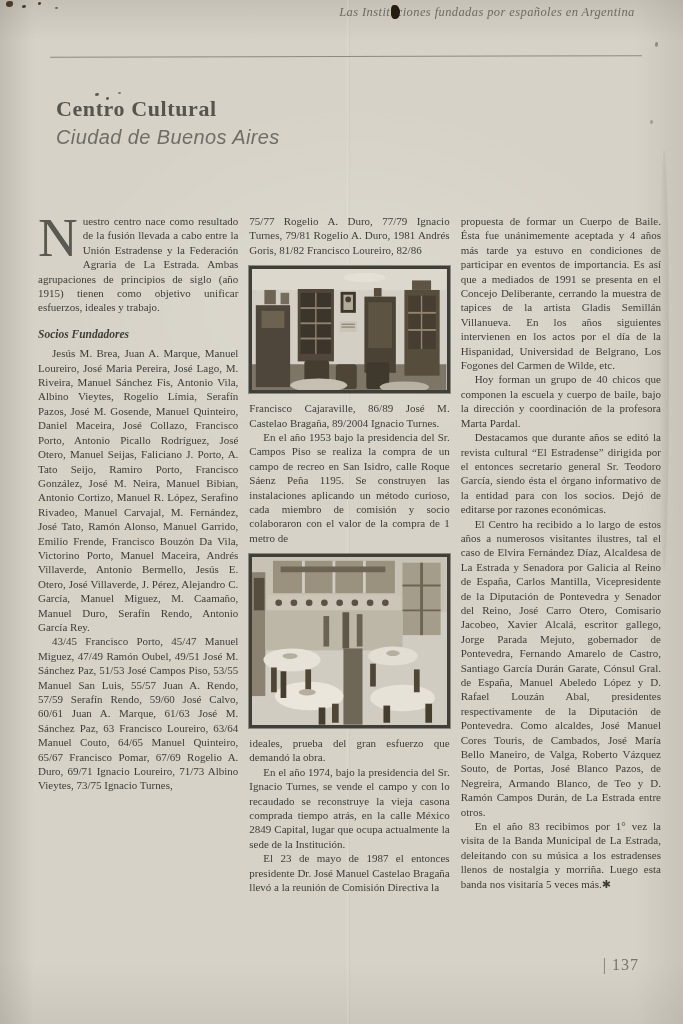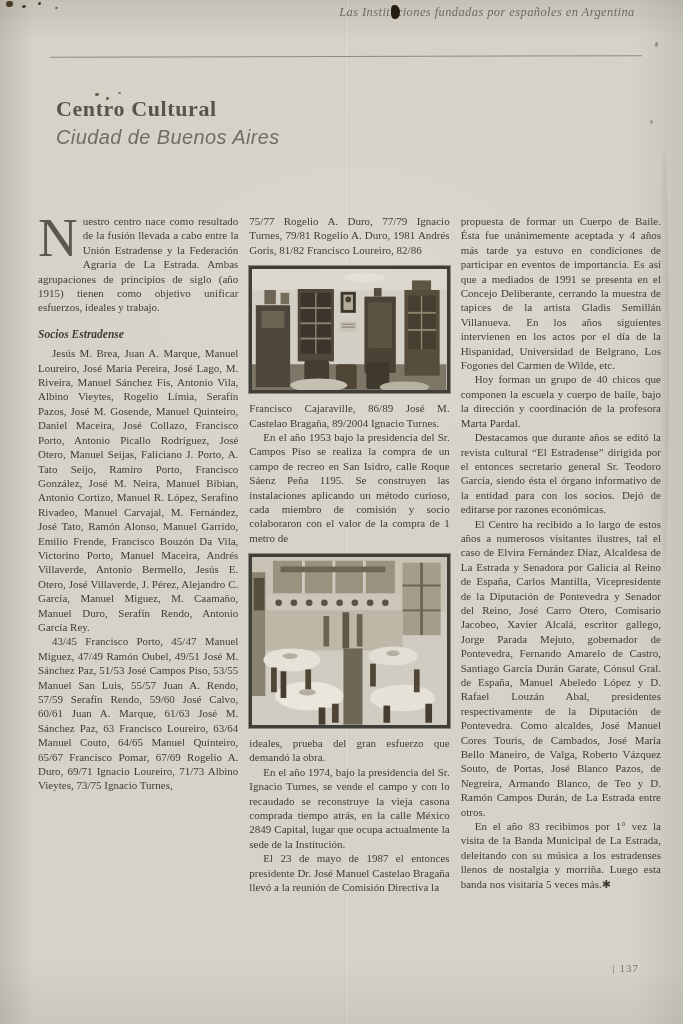--- a/index.html
+++ b/index.html
@@ -60,21 +60,21 @@
     float:left;font-size:55px;line-height:42px;padding:3px 5px 0 0;color:#5a5850;
   }
 
   .photo{
     border:3px solid #403e39;outline:1px solid #8b887d;
     margin:9px 0 8px;background:#cfcbc0;height:auto;display:block;
   }
   .photo svg{display:block;width:100%;height:auto;}
 
   .page-number{
-    position:absolute;right:44px;bottom:50px;font-size:11px;color:#77756c;letter-spacing:1px;
+    position:absolute;right:44px;bottom:50px;font-size:16px;color:#77756c;letter-spacing:1px;
   }
 </style>
 </head>
 <body>
 
 <div class="scan">
 
   <div class="fold"></div>
   <div class="crease-right"></div>
   <div class="speck" style="left:6px;top:1px;width:7px;height:6px;"></div>
@@ -93,21 +93,21 @@
 
   <div class="title-block">
     <div class="title-line">Centro Cultural</div>
     <div class="subtitle">Ciudad de Buenos Aires</div>
   </div>
 
   <div class="columns">
 
     <div class="col">
       <p class="p"><span class="dropcap">N</span><span>uestro centro nace como resultado de la fusión llevada a cabo entre la Unión Estradense y la Federación Agraria de La Estrada. Ambas agrupaciones de principios de siglo (año 1915) tienen como objetivo unificar esfuerzos, ideales y trabajo.</span></p>
-      <h3 class="subhead">Socios Estradense</h3>
+      <h3 class="subhead">Socios Fundadores</h3>
       <p class="p ind">Jesús M. Brea, Juan A. Marque, Manuel Loureiro, José Maria Pereira, José Lago, M. Riveira, Manuel Sánchez Fis, Antonio Vila, Albino Vieytes, Rogelio Límia, Serafín Pazos, José M. Gosende, Manuel Quinteiro, Daniel Maceira, José Collazo, Francisco Porto, Antonio Picallo Rodríguez, José Otero, Manuel Seijas, Faliciano J. Porto, A. Tato Seijo, Ramiro Porto, Francisco González, José M. Neira, Manuel Bibian, Antonio Cortizo, Manuel R. López, Serafino Rivadeo, Manuel Carvajal, M. Fernández, José Tato, Ramón Alonso, Manuel Garrido, Emilio Frende, Francisco Bouzón Da Vila, Victorino Porto, Manuel Maceira, Andrés Villaverde, Antonio Bermello, Jesús E. Otero, José Villaverde, J. Pérez, Alejandro C. García, Manuel Miguez, M. Caamaño, Manuel Duro, Serafín Rendo, Antonio García Rey.</p>
       <p class="p ind">43/45 Francisco Porto, 45/47 Manuel Miguez, 47/49 Ramón Oubel, 49/51 José M. Sánchez Paz, 51/53 José Campos Piso, 53/55 Manuel San Luis, 55/57 Juan A. Rendo, 57/59 Serafín Rendo, 59/60 José Calvo, 60/61 Juan A. Marque, 61/63 José M. Sánchez Paz, 63 Francisco Loureiro, 63/64 Manuel Couto, 64/65 Manuel Quinteiro, 65/67 Francisco Pomar, 67/69 Rogelio A. Duro, 69/71 Ignacio Loureiro, 71/73 Albino Vieytes, 73/75 Ignacio Turnes,</p>
     </div>
 
     <div class="col">
       <p class="p">75/77 Rogelio A. Duro, 77/79 Ignacio Turnes, 79/81 Rogelio A. Duro, 1981 Andrés Goris, 81/82 Francisco Loureiro, 82/86</p>
 
       <div class="photo">
         <svg viewBox="0 0 204 127" xmlns="http://www.w3.org/2000/svg">
           <rect width="204" height="127" fill="#d3cfc4"></rect>

